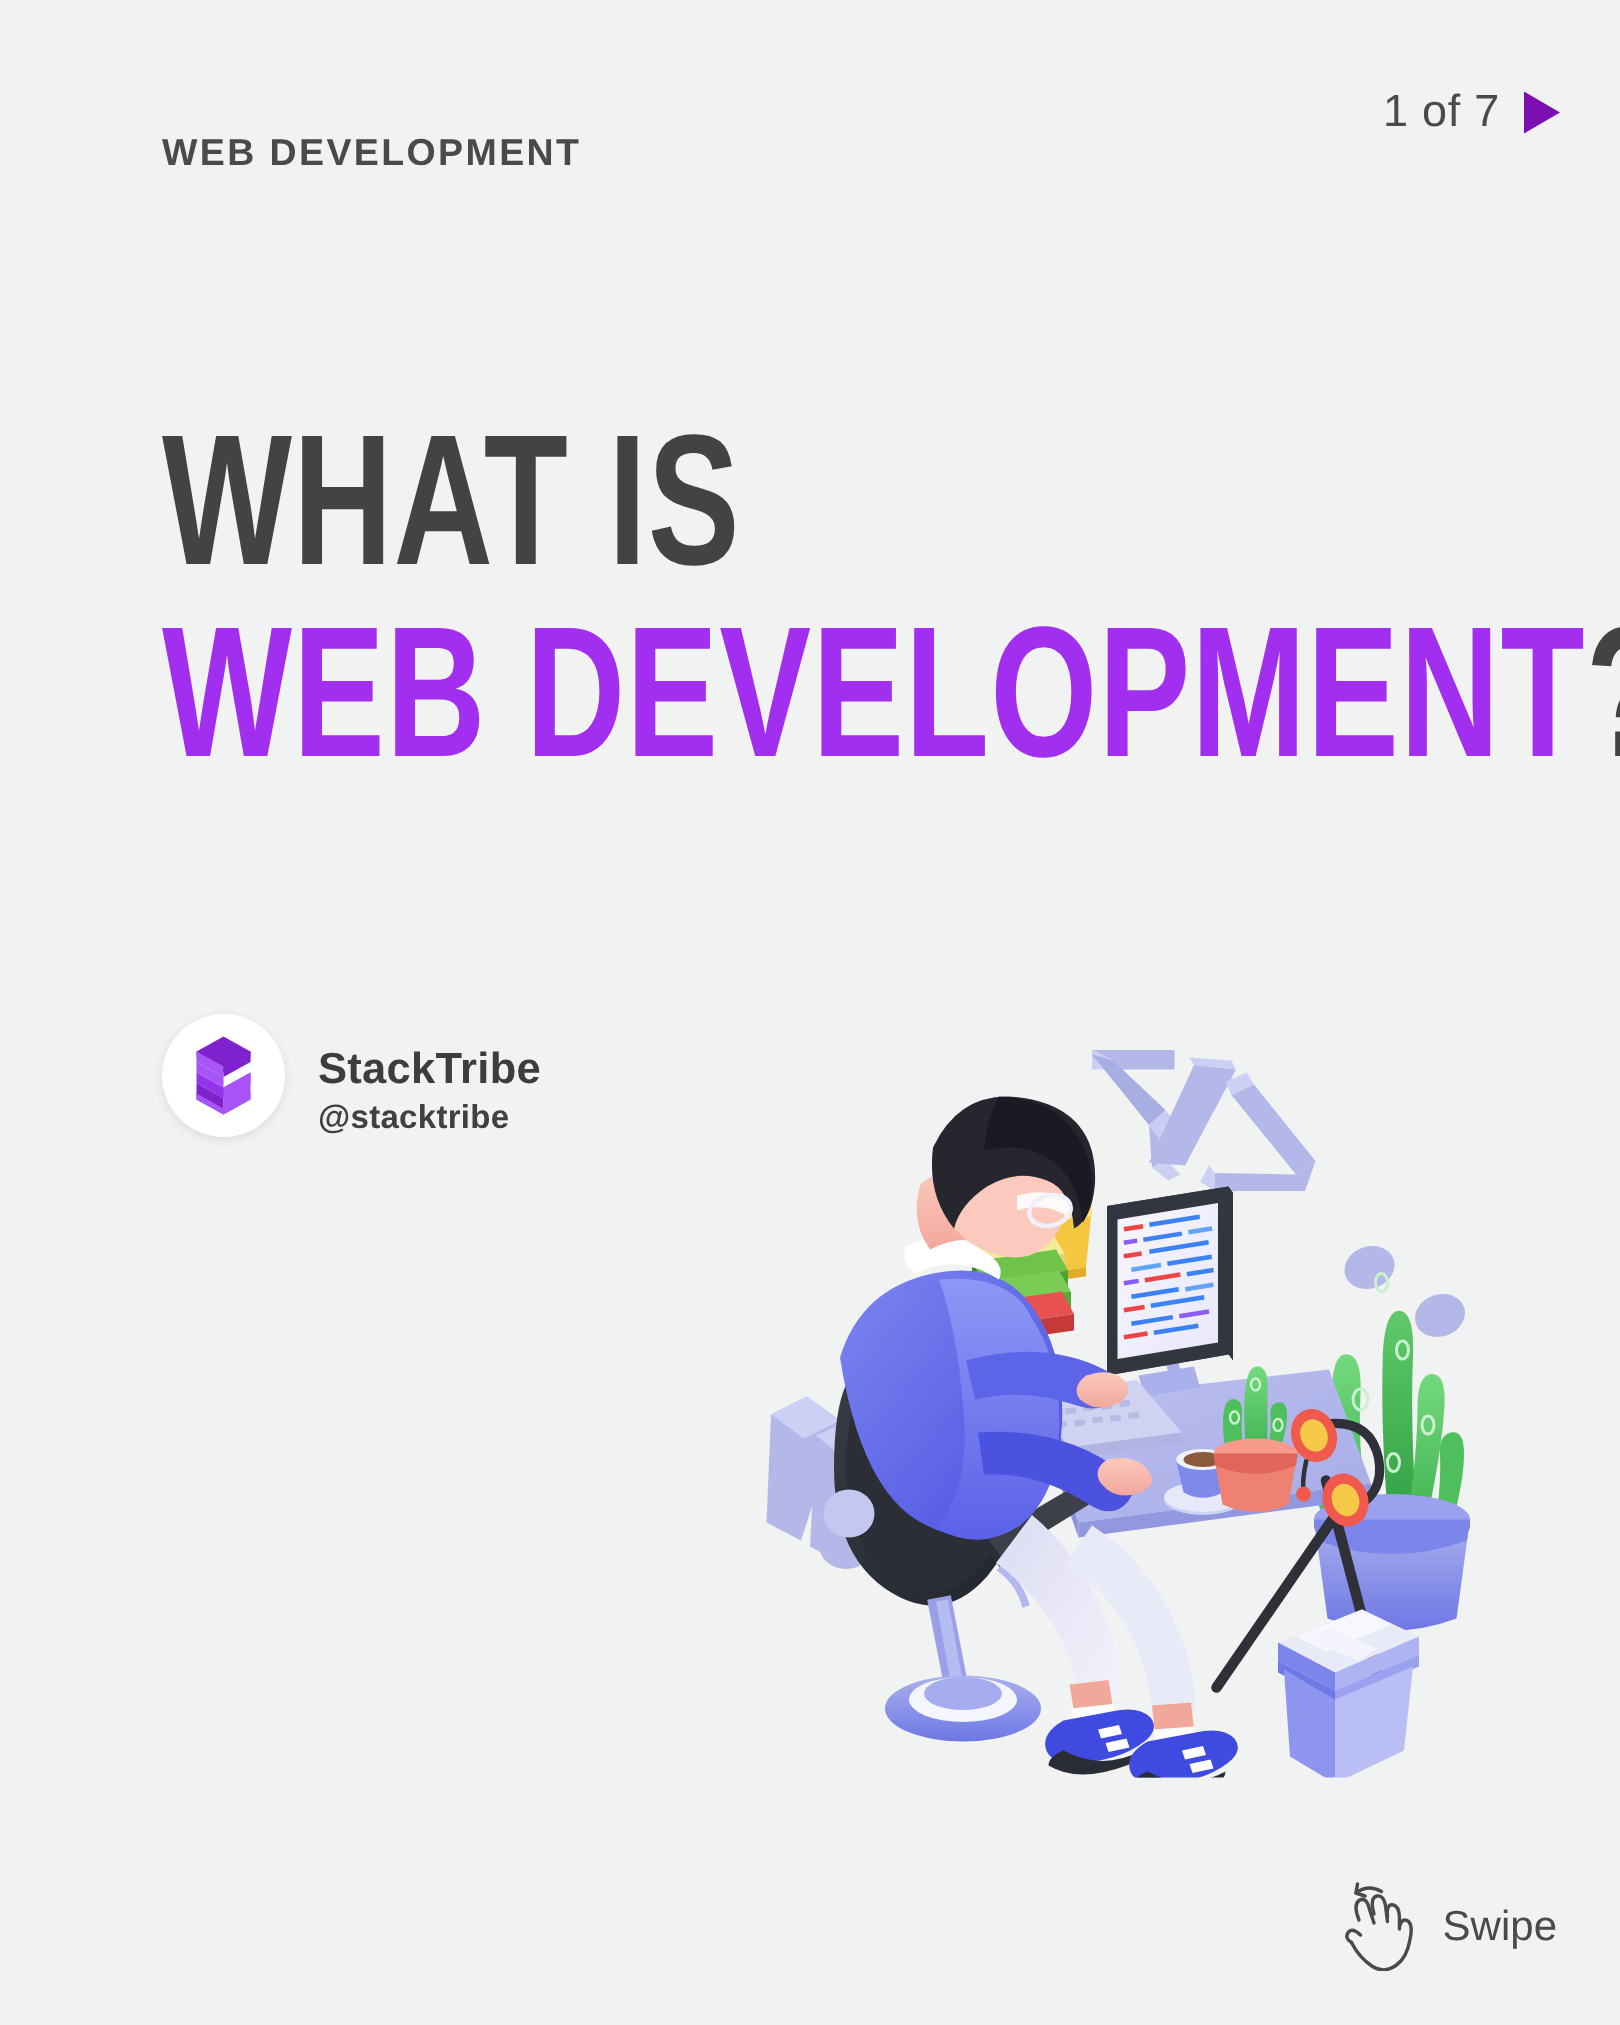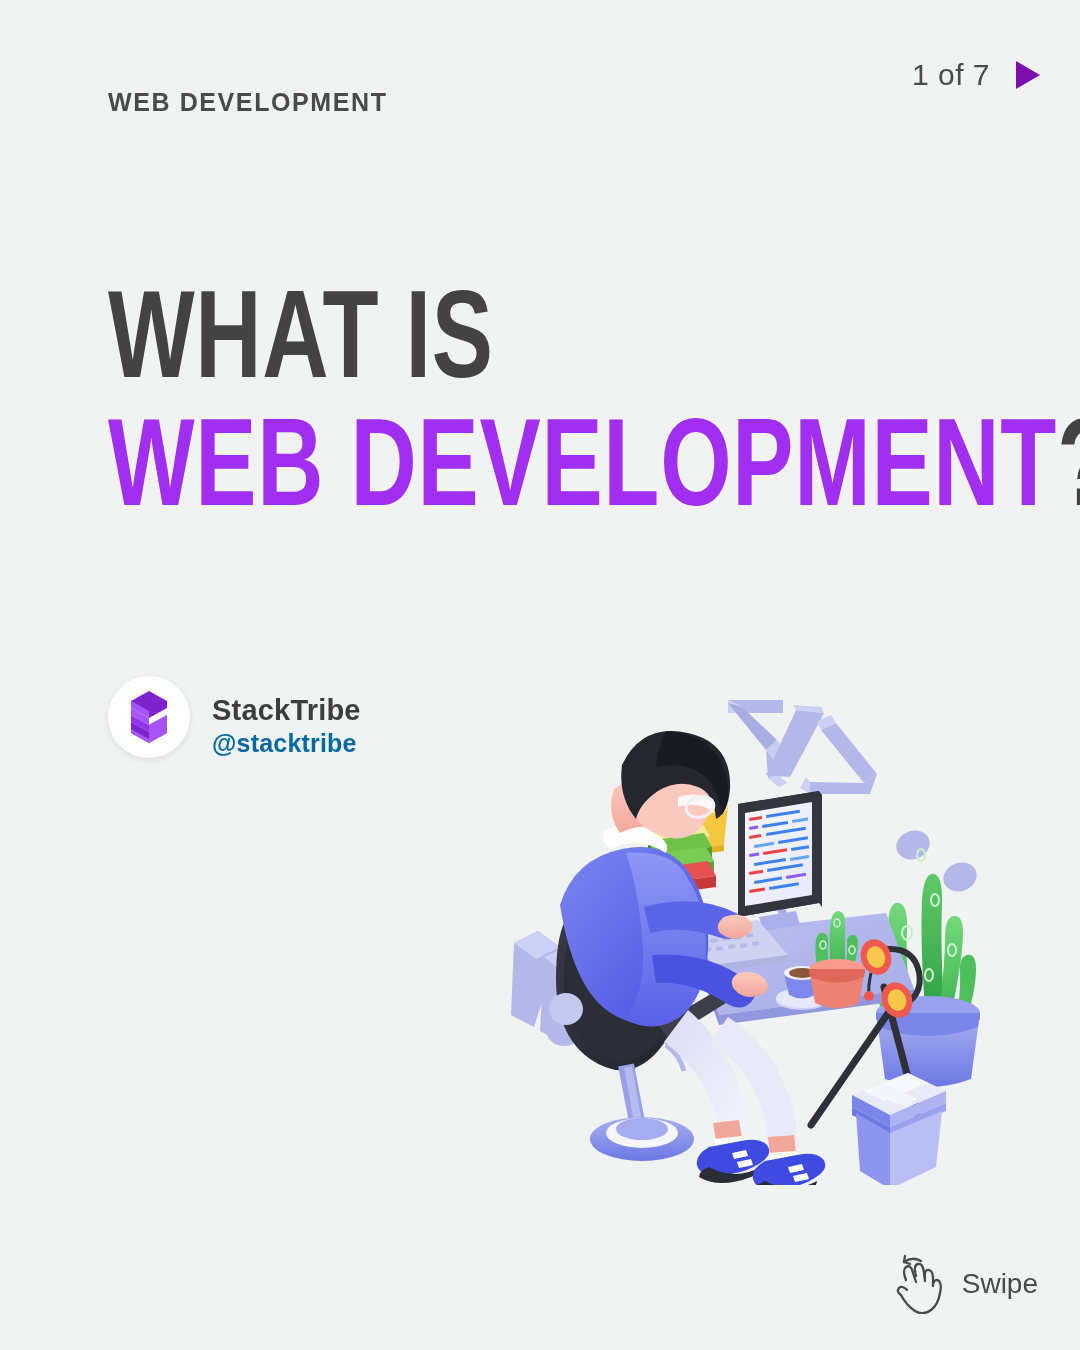--- a/index.html
+++ b/index.html
@@ -12,21 +12,21 @@
   }
 
   
   .kicker{
     position:absolute; left:108px; top:88px;
     font-size:25px; font-weight:bold;
     letter-spacing:1.6px; color:#4a4a4a;
   }
   .counter{
     position:absolute; right:40px; top:58px;
-    display:flex; align-items:center; gap:26px;
+    display:flex; align-items:center; gap:16px;
   }
   .counter-text{
     font-size:30px; color:#4a4a4a; font-weight:normal;
     letter-spacing:.5px;
   }
   .tri{
     width:0;height:0;
     border-left:24px solid #7b0fb0;
     border-top:14px solid transparent;
     border-bottom:14px solid transparent;
@@ -62,21 +62,21 @@
     display:flex; align-items:flex-end; gap:22px;
   }
   .avatar{
     width:82px;height:82px;border-radius:50%;
     background:#fff;
     box-shadow:0 2px 7px rgba(0,0,0,.09);
     display:flex;align-items:center;justify-content:center;
   }
   .brand-txt{ display:flex; flex-direction:column; gap:2px; }
   .brand-name{ font-size:29px; color:#3d3d3d; font-weight:bold; letter-spacing:.2px;}
-  .brand-handle{ font-size:25px; color:#0369a1; font-weight:bold; letter-spacing:.2px;}
+  .brand-handle{ font-size:22px; color:#404040; font-weight:bold; letter-spacing:.2px;}
 
   
   .illo{ position:absolute; left:466px; top:655px; width:570px; height:530px; }
 
   
   .swipe{
     position:absolute; right:42px; bottom:36px;
     display:flex;align-items:center;gap:14px;justify-content:center;
   }
   .swipe-label{ font-size:28px; color:#4a4a4a; }

